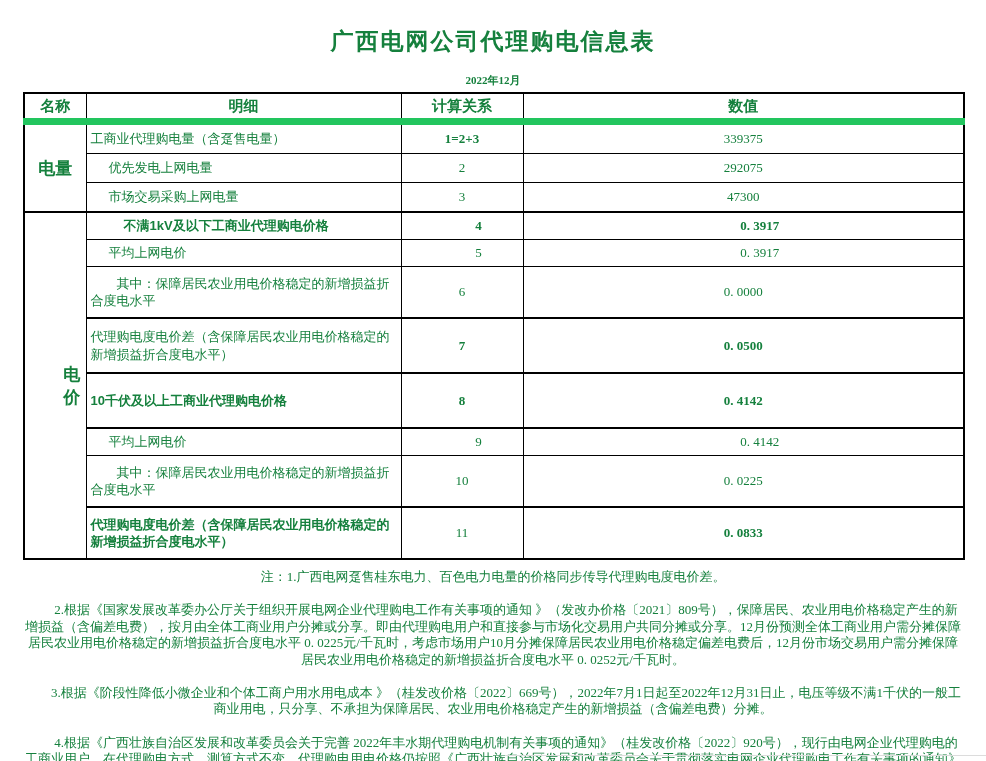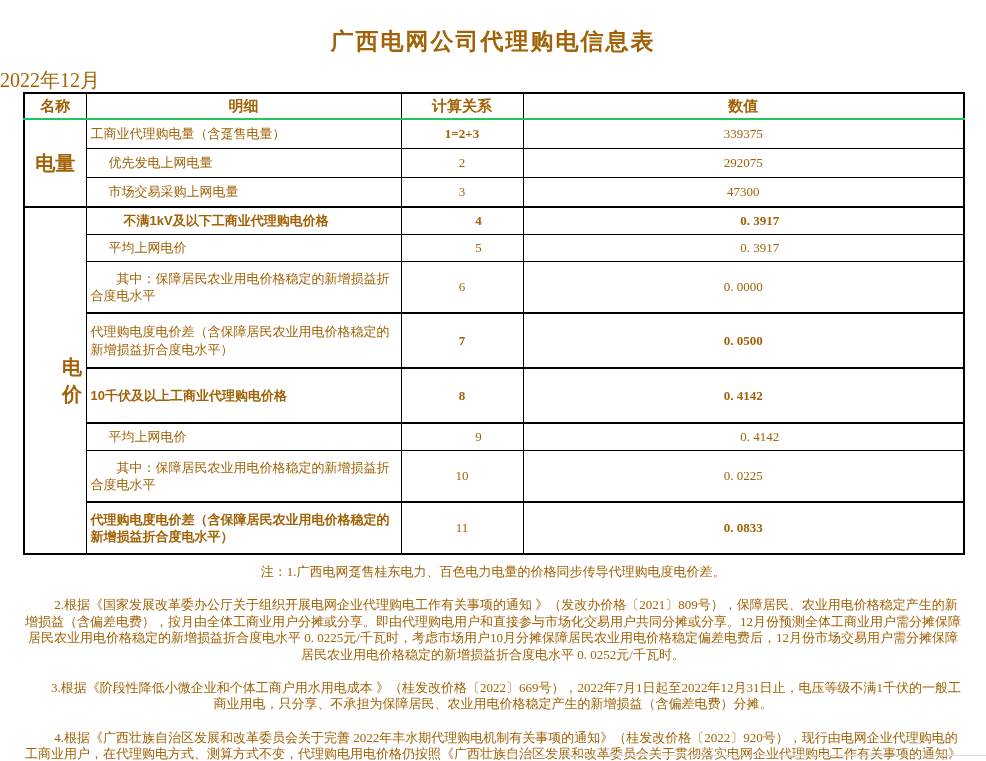--- a/index.html
+++ b/index.html
@@ -1,31 +1,32 @@
 <!DOCTYPE html>
 <html><head>
 <meta charset="utf-8">
 <style>
   html,body{margin:0;padding:0;background:#ffffff;}
   .page{
     position:relative;
     width:986px;height:761px;
-    background:#ffffff;color:#a16207;
+    background:#ffffff;color:#15803d;
     font-family:"Liberation Serif","DejaVu Serif",serif;
     overflow:hidden;
   }
   .title{
     margin:26px 0 0 0;
     text-align:center;
     font-family:"Liberation Sans","DejaVu Sans",sans-serif;
     font-weight:700;font-size:23px;line-height:30px;letter-spacing:2px;
   }
   .subtitle{
     margin:14px 0 0 0;
-    font-size:20px;line-height:20px;font-weight:400;
+    text-align:center;
+    font-size:11px;line-height:20px;font-weight:700;
   }
   .unit-line{
     box-sizing:border-box;
     width:940px;margin:4px 0 0 23px;
     padding-right:33px;
     text-align:right;
     font-family:"Liberation Sans","DejaVu Sans",sans-serif;
     font-weight:700;font-size:14.5px;line-height:19px;
   }
   table.info{
@@ -34,25 +35,25 @@
     border:2px solid #000;
   }
   table.info th, table.info td{
     border:1px solid #000;
     padding:1px 4px;
     vertical-align:middle;
   }
   table.info th{
     font-family:"Liberation Sans","DejaVu Sans",sans-serif;
     font-weight:700;font-size:15px;height:22px;text-align:center;
-    border-bottom:2px solid #22c55e;
+    border-bottom:7px solid #22c55e;
   }
   td.group{
     font-family:"Liberation Sans","DejaVu Sans",sans-serif;
-    font-weight:700;font-size:20px;text-align:center;
+    font-weight:700;font-size:17px;text-align:center;
   }
   td.detail{
     font-size:13px;line-height:1.32;
     padding:2px 48px 2px 6px;
     text-align:left;
   }
   td.detail.ind{padding-left:22px;}
   td.detail.hang{text-indent:2em;}
   td.detail.bold{
     font-family:"Liberation Sans","DejaVu Sans",sans-serif;

